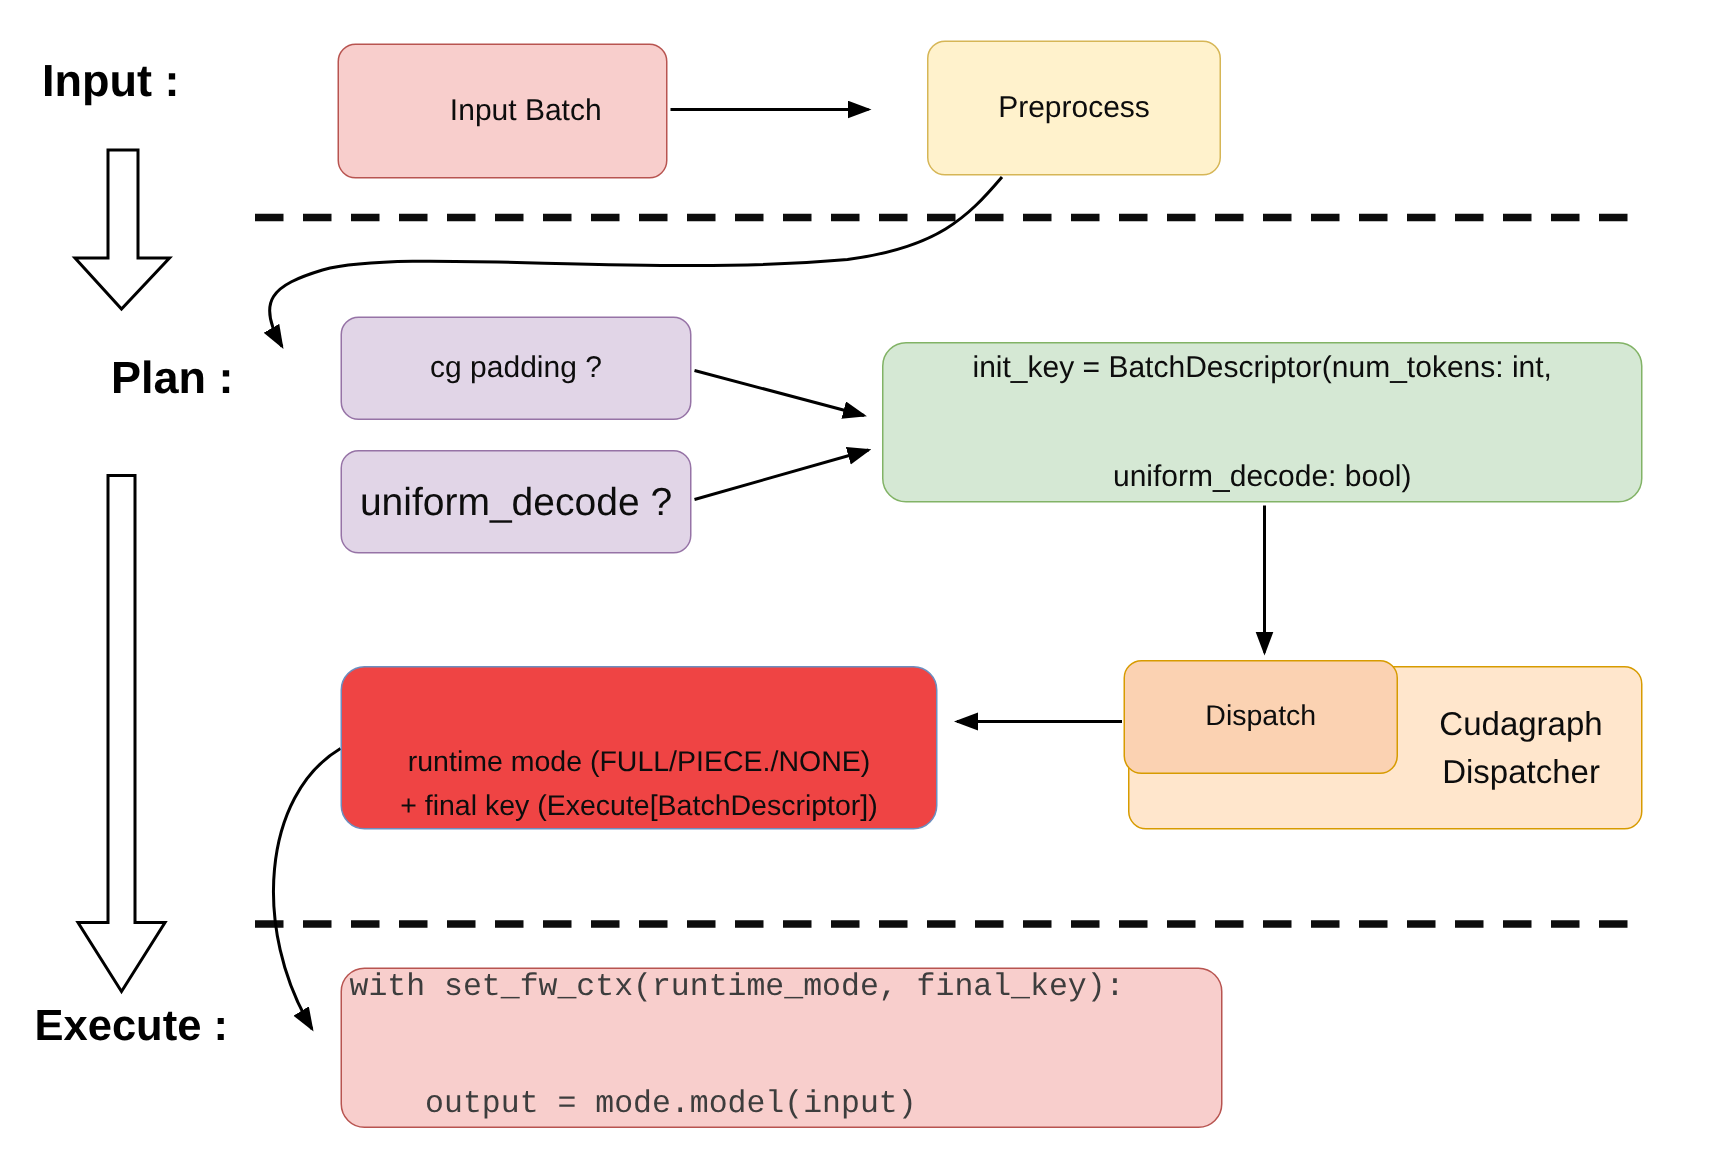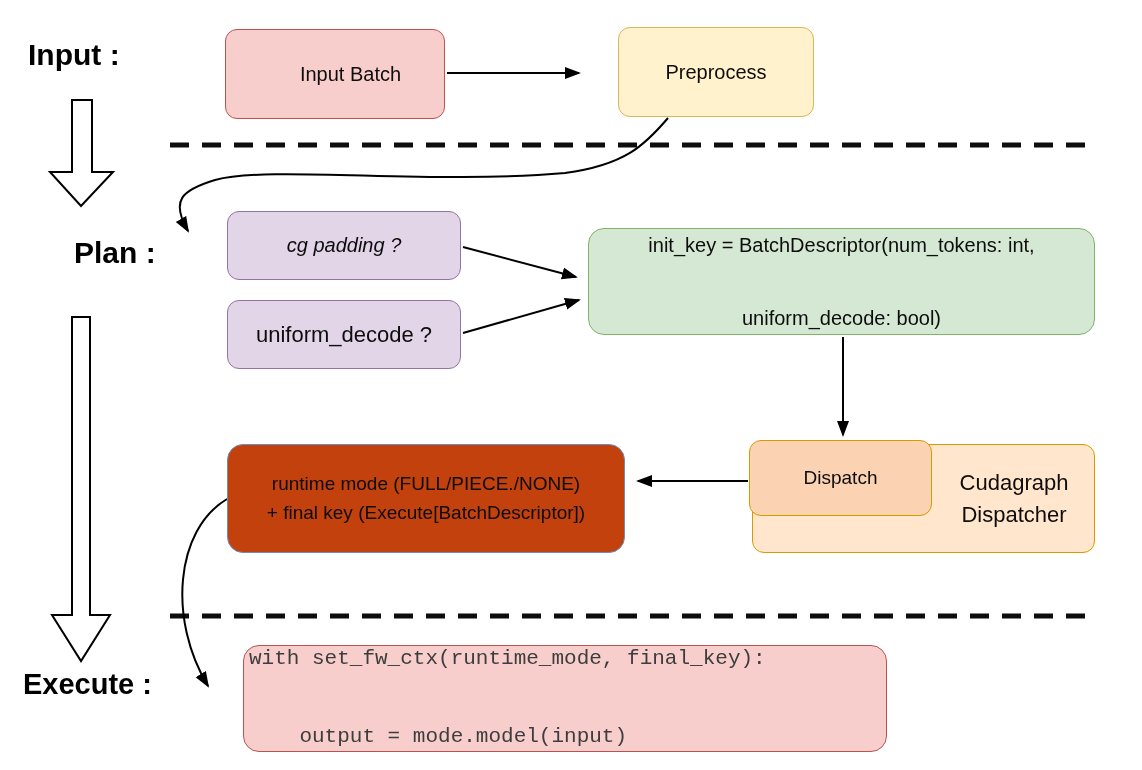--- a/index.html
+++ b/index.html
@@ -31,39 +31,39 @@
     text-align:center;
     color:#0d0d0d;
     line-height:1.35;
   }
   .box .line { display:block; }
 
   .fill-red    { background:#f8cecc; border-color:#b85450;padding-left:31px; }
   .fill-yellow { background:#fff2cc; border-color:#d6b656; }
   .fill-purple { background:#e1d5e7; border-color:#9673a6; }
   .fill-green  { background:#d5e8d4; border-color:#82b366;gap:44px; }
-  .fill-blue   { background:#c2410c; border-color:#6c8ebf; }
+  .fill-blue   { background:#ef4444; border-color:#6c8ebf;justify-content:flex-end; }
   .fill-orange { background:#ffe6cc; border-color:#d79b00; }
   .fill-orange-dark { background:#fbd2b2; border-color:#d79b00; }
 
   #input-batch   { left:225px; top:29px;  width:220px; height:90px; font-size:20px; }
   #preprocess    { left:588px; top:27px;  width:196px; height:90px; font-size:20px;margin-left:30px; }
-  #cg-padding    { left:227px; top:211px; width:234px; height:69px; font-size:20px;font-style:italic; }
-  #uniform-decode{ left:227px; top:300px; width:234px; height:69px; font-size:22px; }
+  #cg-padding    { left:227px; top:211px; width:234px; height:69px; font-size:20px; }
+  #uniform-decode{ left:227px; top:300px; width:234px; height:69px; font-size:26px; }
   #init-key      { left:588px; top:228px; width:507px; height:107px; font-size:20px; border-radius:16px; line-height:1.45; }
   #cudagraph     { left:752px; top:444px; width:343px; height:109px; border-radius:12px; }
   #dispatch      { left:749px; top:440px; width:183px; height:76px; font-size:19px; z-index:3; }
   #cudagraph-label {
     position:absolute; left:933px; top:444px; width:162px; height:109px;
     display:flex; flex-direction:column; align-items:center; justify-content:center;
     font-size:22px; line-height:1.45; color:#0d0d0d; text-align:center; z-index:2;
   }
   #runtime-result{ left:227px; top:444px; width:398px; height:109px; font-size:19px; border-radius:16px; line-height:1.5; }
   #execute-code  {
-    left:243px; top:645px; width:644px; height:107px;
+    left:227px; top:645px; width:588px; height:107px;
     font-size:21px; border-radius:16px;
     font-family:"Liberation Mono", monospace;
     color:#3d3d3d;
     align-items:flex-start;
     padding-left:5px;
     line-height:1.55;
     text-align:left;
     gap:45px;
   }
   .pre { white-space:pre; }

